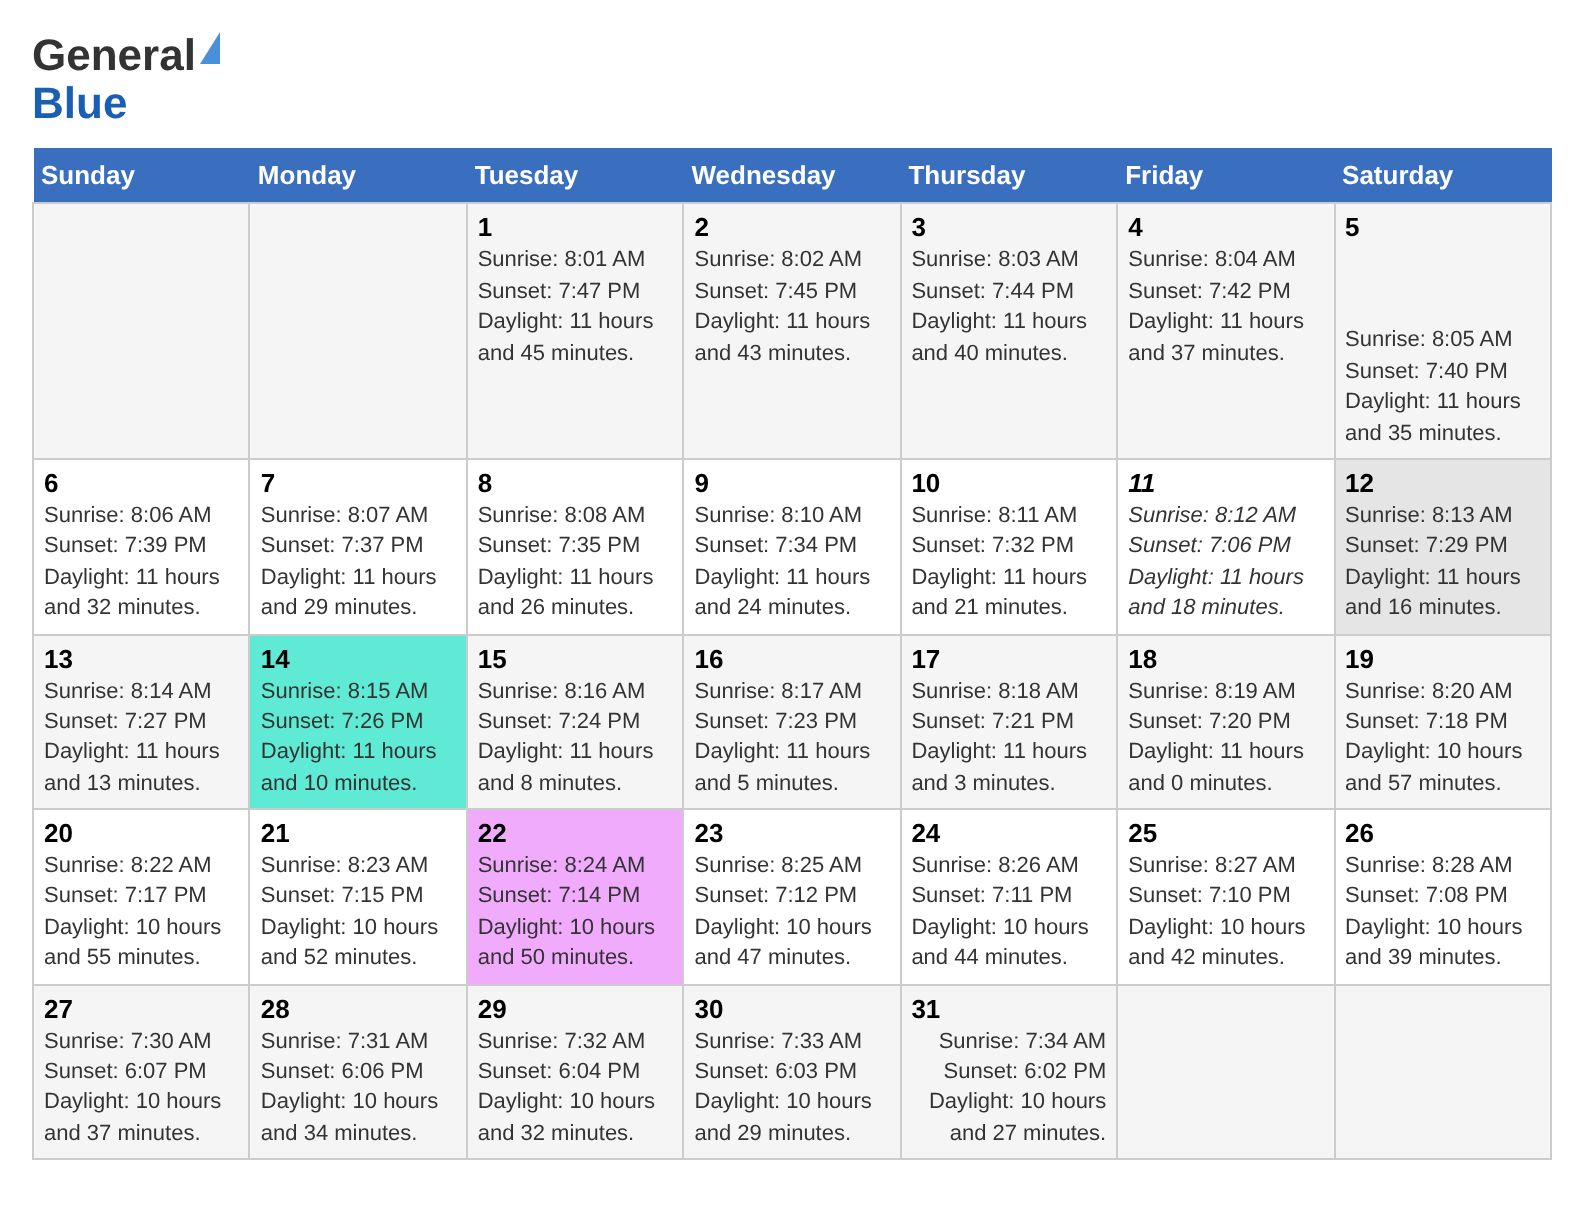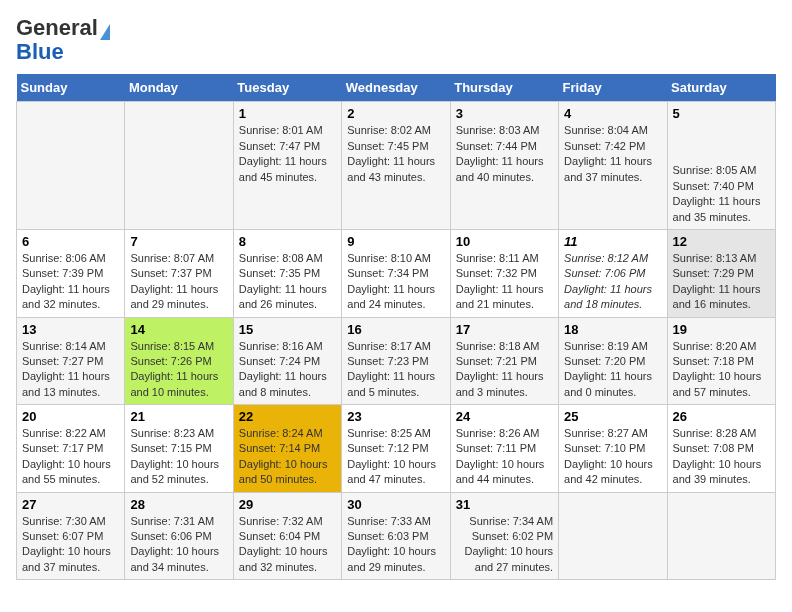--- a/index.html
+++ b/index.html
@@ -31,21 +31,21 @@
       width: 0;
       height: 0;
       border-left: 10px solid transparent;
       border-bottom: 16px solid #4a90d9;
       display: inline-block;
       margin-left: 2px;
       vertical-align: middle;
     }
     .logo-line {
       display: flex;
-      align-items: flex-end;
+      align-items: flex-start;
     }
     .title-block {
       text-align: right;
     }
     .month-title {
       font-size: 38px;
       font-weight: normal;
       color: #333;
     }
     .location-title {
@@ -197,21 +197,21 @@
 Daylight: 11 hours and 16 minutes.</div>
         </td>
       </tr>
       <tr>
         <td style="background-color: rgb(245, 245, 245);">
           <span class="day-num">13</span>
           <div class="day-info" style="white-space: pre-wrap;">Sunrise: 8:14 AM
 Sunset: 7:27 PM
 Daylight: 11 hours and 13 minutes.</div>
         </td>
-        <td style="background-color: #bef264;">
+        <td style="background-color: #5eead4;">
           <span class="day-num">14</span>
           <div class="day-info" style="white-space: pre-wrap;">Sunrise: 8:15 AM
 Sunset: 7:26 PM
 Daylight: 11 hours and 10 minutes.</div>
         </td>
         <td style="background-color: rgb(245, 245, 245);">
           <span class="day-num">15</span>
           <div class="day-info" style="white-space: pre-wrap;">Sunrise: 8:16 AM
 Sunset: 7:24 PM
 Daylight: 11 hours and 8 minutes.</div>
@@ -247,21 +247,21 @@
           <div class="day-info" style="white-space: pre-wrap;">Sunrise: 8:22 AM
 Sunset: 7:17 PM
 Daylight: 10 hours and 55 minutes.</div>
         </td>
         <td style="background-color: rgb(255, 255, 255);">
           <span class="day-num">21</span>
           <div class="day-info" style="white-space: pre-wrap;">Sunrise: 8:23 AM
 Sunset: 7:15 PM
 Daylight: 10 hours and 52 minutes.</div>
         </td>
-        <td style="background-color: #eab308;">
+        <td style="background-color: #f0abfc;">
           <span class="day-num">22</span>
           <div class="day-info" style="white-space: pre-wrap;">Sunrise: 8:24 AM
 Sunset: 7:14 PM
 Daylight: 10 hours and 50 minutes.</div>
         </td>
         <td style="background-color: rgb(255, 255, 255);">
           <span class="day-num">23</span>
           <div class="day-info" style="white-space: pre-wrap;">Sunrise: 8:25 AM
 Sunset: 7:12 PM
 Daylight: 10 hours and 47 minutes.</div>

